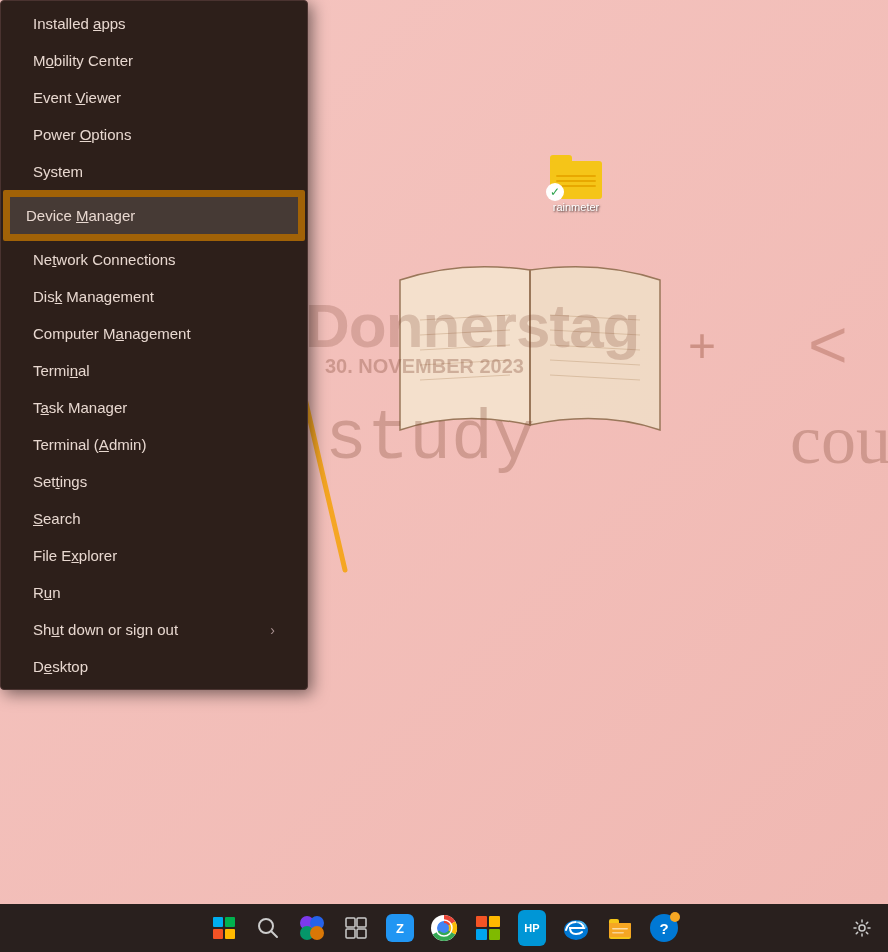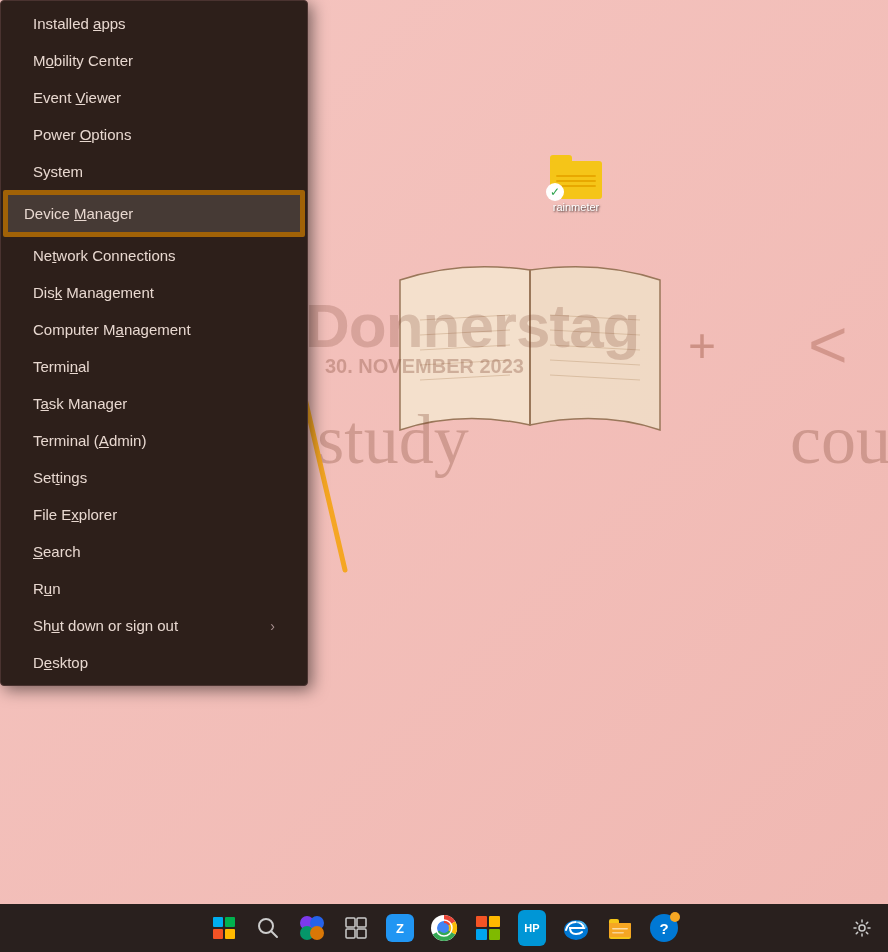--- a/index.html
+++ b/index.html
@@ -154,21 +154,21 @@
       cursor: pointer;
       display: flex;
       align-items: center;
       justify-content: space-between;
       position: relative;
       white-space: nowrap;
     }
 
     .menu-item.highlighted {
       background: rgba(255,255,255,0.12);
-      border: 5px solid #a16207;
+      border: 7px solid #a16207;
       border-radius: 2px;
       margin: 0 2px;
       padding: 10px 16px;
     }
 
     .menu-item .underline-char {
       text-decoration: underline;
     }
 
     .menu-arrow {
@@ -272,21 +272,21 @@
       <line x1="170" y1="75" x2="260" y2="80" stroke="#c4a882" stroke-width="1" opacity="0.6"></line>
       <line x1="170" y1="90" x2="260" y2="95" stroke="#c4a882" stroke-width="1" opacity="0.6"></line>
       <line x1="170" y1="105" x2="260" y2="110" stroke="#c4a882" stroke-width="1" opacity="0.6"></line>
       <line x1="170" y1="120" x2="260" y2="125" stroke="#c4a882" stroke-width="1" opacity="0.6"></line>
       <line x1="170" y1="135" x2="260" y2="140" stroke="#c4a882" stroke-width="1" opacity="0.6"></line>
     </svg>
   </div>
 
   <div style="position:absolute; top:290px; left:305px; font-size:62px; color:rgba(120,60,40,0.22); font-weight:bold; letter-spacing:-1px; pointer-events:none; user-select:none;">Donnerstag</div>
   <div style="position:absolute; top:355px; left:325px; font-size:20px; color:rgba(120,60,40,0.3); pointer-events:none; user-select:none; font-weight:bold;text-align:center;">30. NOVEMBER 2023</div>
-  <div style="position:absolute; top:400px; left:317px; font-size:70px; color:rgba(120,60,40,0.28); font-family:Liberation Serif, serif; pointer-events:none; user-select:none;text-align:center;">study</div>
+  <div style="position:absolute; top:400px; left:325px; font-size:70px; color:rgba(120,60,40,0.28); font-family:Liberation Mono, monospace; pointer-events:none; user-select:none;text-align:center;">study</div>
   <div style="position:absolute; top:400px; left:790px; font-size:70px; color:rgba(120,60,40,0.28); font-family:Georgia, cursive; pointer-events:none; user-select:none;">cou</div>
 
   <div style="position:absolute; top:318px; left:688px; font-size:48px; color:rgba(160,90,70,0.45); pointer-events:none; user-select:none;">+</div>
   <div style="position:absolute; top:305px; left:808px; font-size:68px; color:rgba(160,90,70,0.38); pointer-events:none; user-select:none; font-weight:100;">&lt;</div>
 
   <div class="desktop-icon">
     <div class="folder-icon">
       <div class="folder-tab"></div>
       <div class="folder-body">
         <div class="folder-lines">
@@ -359,25 +359,25 @@
 
   <div class="menu-item">
     <span>Terminal (<span class="underline-char">A</span>dmin)</span>
   </div>
 
   <div class="menu-item">
     <span>Set<span class="underline-char">t</span>ings</span>
   </div>
 
   <div class="menu-item">
+    <span><span class="underline-char">S</span>earch</span>
+  </div>
+
+  <div class="menu-item">
     <span>File E<span class="underline-char">x</span>plorer</span>
-  </div>
-
-  <div class="menu-item">
-    <span><span class="underline-char">S</span>earch</span>
   </div>
 
   <div class="menu-item">
     <span>R<span class="underline-char">u</span>n</span>
   </div>
 
   <div class="menu-item">
     <span>Sh<span class="underline-char">u</span>t down or sign out</span>
     <span class="menu-arrow">›</span>
   </div>

